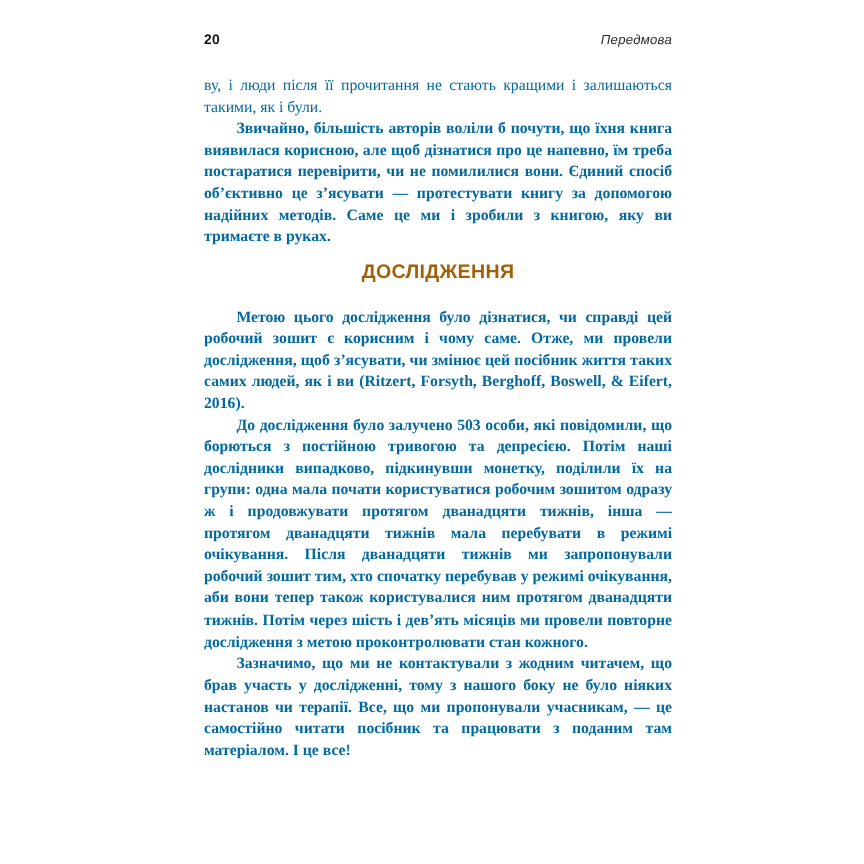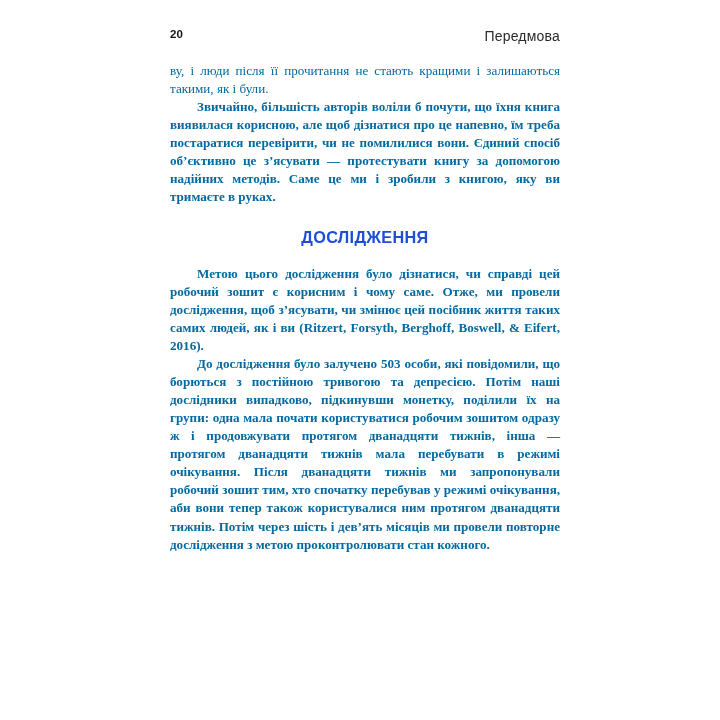--- a/index.html
+++ b/index.html
@@ -39,21 +39,22 @@
   }
   .folio {
     font-family: "Liberation Sans", "DejaVu Sans", sans-serif;
     font-weight: bold;
     font-size: 11.5px;
     color: #141414;
     letter-spacing: 0.2px;
   }
   .head-title {
     font-family: "Liberation Sans", "DejaVu Sans", sans-serif;
-    font-size: 14px;
+    font-style: italic;
+    font-size: 11px;
     color: #2a2a2a;
     letter-spacing: 0.2px;
     margin-left: 12px;
   }
 
   
   .body-block {
     margin-top: 18px;
   }
   p.para {
@@ -68,29 +69,29 @@
   p.para.indent {
     text-indent: 27px;
     font-weight: bold;
   }
   p.para.cont {
     text-indent: 0;
   }
 
   
   .section-heading {
-    margin-top: 21px;
+    margin-top: 11px;
     margin-bottom: 17px;
     text-align: center;
     font-family: "Liberation Sans", "DejaVu Sans", sans-serif;
     font-weight: bold;
     font-size: 16.3px;
     line-height: 20.5px;
     letter-spacing: 0.3px;
-    color: #1d4ed8;
+    color: #a16207;
   }
   .section-heading .hline {
     display: block;
     white-space: nowrap;
   }
 </style>
 </head>
 <body>
 
 <div class="page">
@@ -106,16 +107,17 @@
       <p class="para indent">Звичайно, більшість авторів воліли б почути, що їхня книга виявилася корисною, але щоб дізнатися про це напевно, їм треба постаратися перевірити, чи не помилилися вони. Єдиний спосіб об’єктивно це з’ясувати — протестувати книгу за допомогою надійних методів. Саме це ми і зробили з книгою, яку ви тримаєте в руках.</p>
     </div>
 
     <h2 class="section-heading">
       <span class="hline">ДОСЛІДЖЕННЯ</span>
     </h2>
 
     <div class="body-block" style="margin-top:16px">
       <p class="para indent">Метою цього дослідження було дізнатися, чи справді цей робочий зошит є корисним і чому саме. Отже, ми провели дослідження, щоб з’ясувати, чи змінює цей посібник життя таких самих людей, як і ви (Ritzert, Forsyth, Berghoff, Boswell, &amp; Eifert, 2016).</p>
       <p class="para indent">До дослідження було залучено 503 особи, які повідомили, що борються з постійною тривогою та депресією. Потім наші дослідники випадково, підкинувши монетку, поділили їх на групи: одна мала почати користуватися робочим зошитом одразу ж і продовжувати протягом дванадцяти тижнів, інша — протягом дванадцяти тижнів мала перебувати в режимі очікування. Після дванадцяти тижнів ми запропонували робочий зошит тим, хто спочатку перебував у режимі очікування, аби вони тепер також користувалися ним протягом дванадцяти тижнів. Потім через шість і дев’ять місяців ми провели повторне дослідження з метою проконтролювати стан кожного.</p>
+      <p class="para indent">Зазначимо, що ми не контактували з жодним читачем, що брав участь у дослідженні, тому з нашого боку не було ніяких настанов чи терапії. Все, що ми пропонували учасникам, — це самостійно читати посібник та працювати з поданим там матеріалом. І це все!</p>
     </div>
 
   </div>
 </div>
 
 </body></html>

